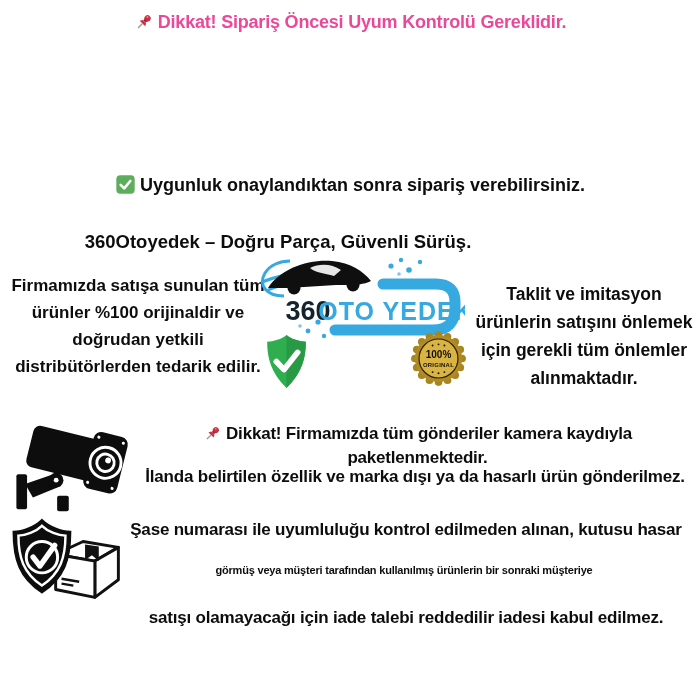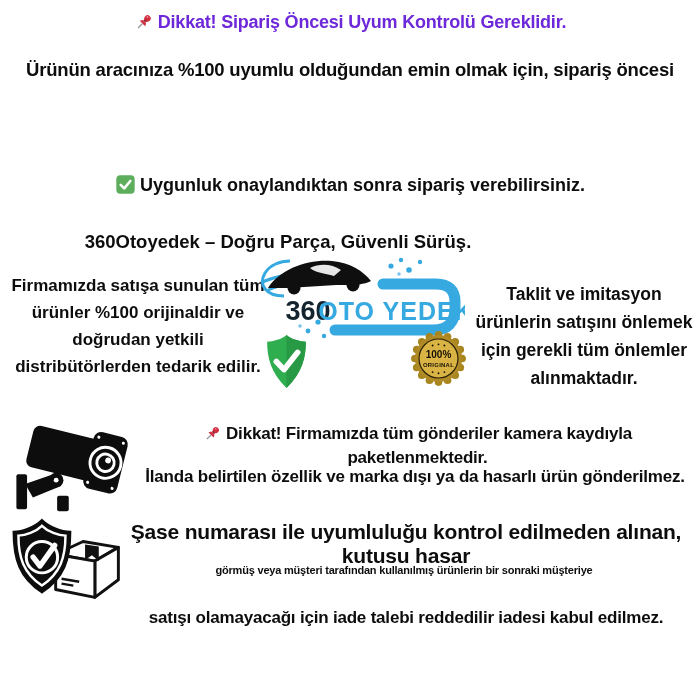--- a/index.html
+++ b/index.html
@@ -2,36 +2,36 @@
 <html><head>
 <meta charset="utf-8">
 <style>
   html,body{margin:0;padding:0;background:#ffffff;}
   .page{
     position:relative;width:700px;height:700px;background:#ffffff;overflow:hidden;
     font-family:"Liberation Sans","DejaVu Sans",sans-serif;font-weight:700;color:#0d0d0d;
   }
   .abs{position:absolute;}
   .center{text-align:center;}
-  .orange{color:#6d28d9;}
+  .orange{color:#ec4899;}
   .headline{top:12px;left:0;width:700px;font-size:18px;letter-spacing:-0.2px;}
   .p1{top:59px;left:0;width:700px;font-size:18.5px;letter-spacing:-0.2px;}
   .p2{top:104px;left:0;width:700px;font-size:18.5px;line-height:33px;letter-spacing:-0.2px;}
   .checkline{top:174px;left:0;width:700px;font-size:18px;}
   .slogan{top:231px;left:0;width:556px;font-size:18.5px;}
   .leftcol{top:272px;left:0;width:276px;font-size:17px;line-height:27px;}
   .rightcol{top:280px;left:468px;width:232px;font-size:17.5px;line-height:28px;}
   .logo-wrap{left:250px;top:252px;width:215px;height:90px;}
   .shield-wrap{left:261px;top:333px;width:51px;height:57px;}
   .badge-wrap{left:409px;top:329px;width:59px;height:59px;}
   .cam-icon-wrap{left:14px;top:420px;width:127px;height:97px;}
   .camline1{top:424px;left:135px;width:565px;font-size:17px;letter-spacing:-0.2px;}
   .camline2{top:467px;left:130px;width:570px;font-size:17px;letter-spacing:-0.2px;}
   .ret-icon-wrap{left:4px;top:517px;width:119px;height:98px;}
-  .retline1{top:520px;left:112px;width:588px;font-size:21px;letter-spacing:-0.2px;}
+  .retline1{top:520px;left:112px;width:588px;font-size:17px;letter-spacing:-0.2px;}
   .retline2{top:564px;left:108px;width:592px;font-size:11px;letter-spacing:-0.2px;}
   .retline3{top:608px;left:112px;width:588px;font-size:17px;letter-spacing:-0.2px;}
   .inline-icon{display:inline-block;vertical-align:-4px;margin-right:4px;}
 </style>
 </head>
 <body>
 
 <div class="page">
 
   <div class="abs headline center orange">
@@ -41,21 +41,20 @@
           <circle cx="12" cy="6" r="3.8" fill="#d12f3f"></circle>
           <circle cx="10.7" cy="4.8" r="1.1" fill="#ef8a95"></circle>
           <rect x="10" y="8.6" width="4" height="2.8" fill="#a52434"></rect>
           <path d="M9 11.4 L15 11.4 L16.6 14.6 L7.4 14.6 Z" fill="#d12f3f"></path>
           <line x1="12" y1="14.6" x2="12" y2="22" stroke="#9a9a9a" stroke-width="1.7"></line>
         </g>
       </svg>
     </span><span>Dikkat! Sipariş Öncesi Uyum Kontrolü Gereklidir.</span>
   </div>
 
-  <div class="abs p1 center">Ürünün aracınıza %100 uyumlu olduğundan emin olmak için, sipariş öncesi</div>
 
 
   <div class="abs checkline center">
     <span class="inline-icon">
       <svg width="21" height="21" viewBox="0 0 24 24">
         <rect x="1.5" y="1.5" width="21" height="21" rx="4.5" fill="#5cae5c"></rect>
         <path d="M6.5 12.5 L10.5 16.5 L17.5 8" stroke="#ffffff" stroke-width="3" fill="none" stroke-linecap="round" stroke-linejoin="round"></path>
       </svg>
     </span><span>Uygunluk onaylandıktan sonra sipariş verebilirsiniz.</span>
   </div>

